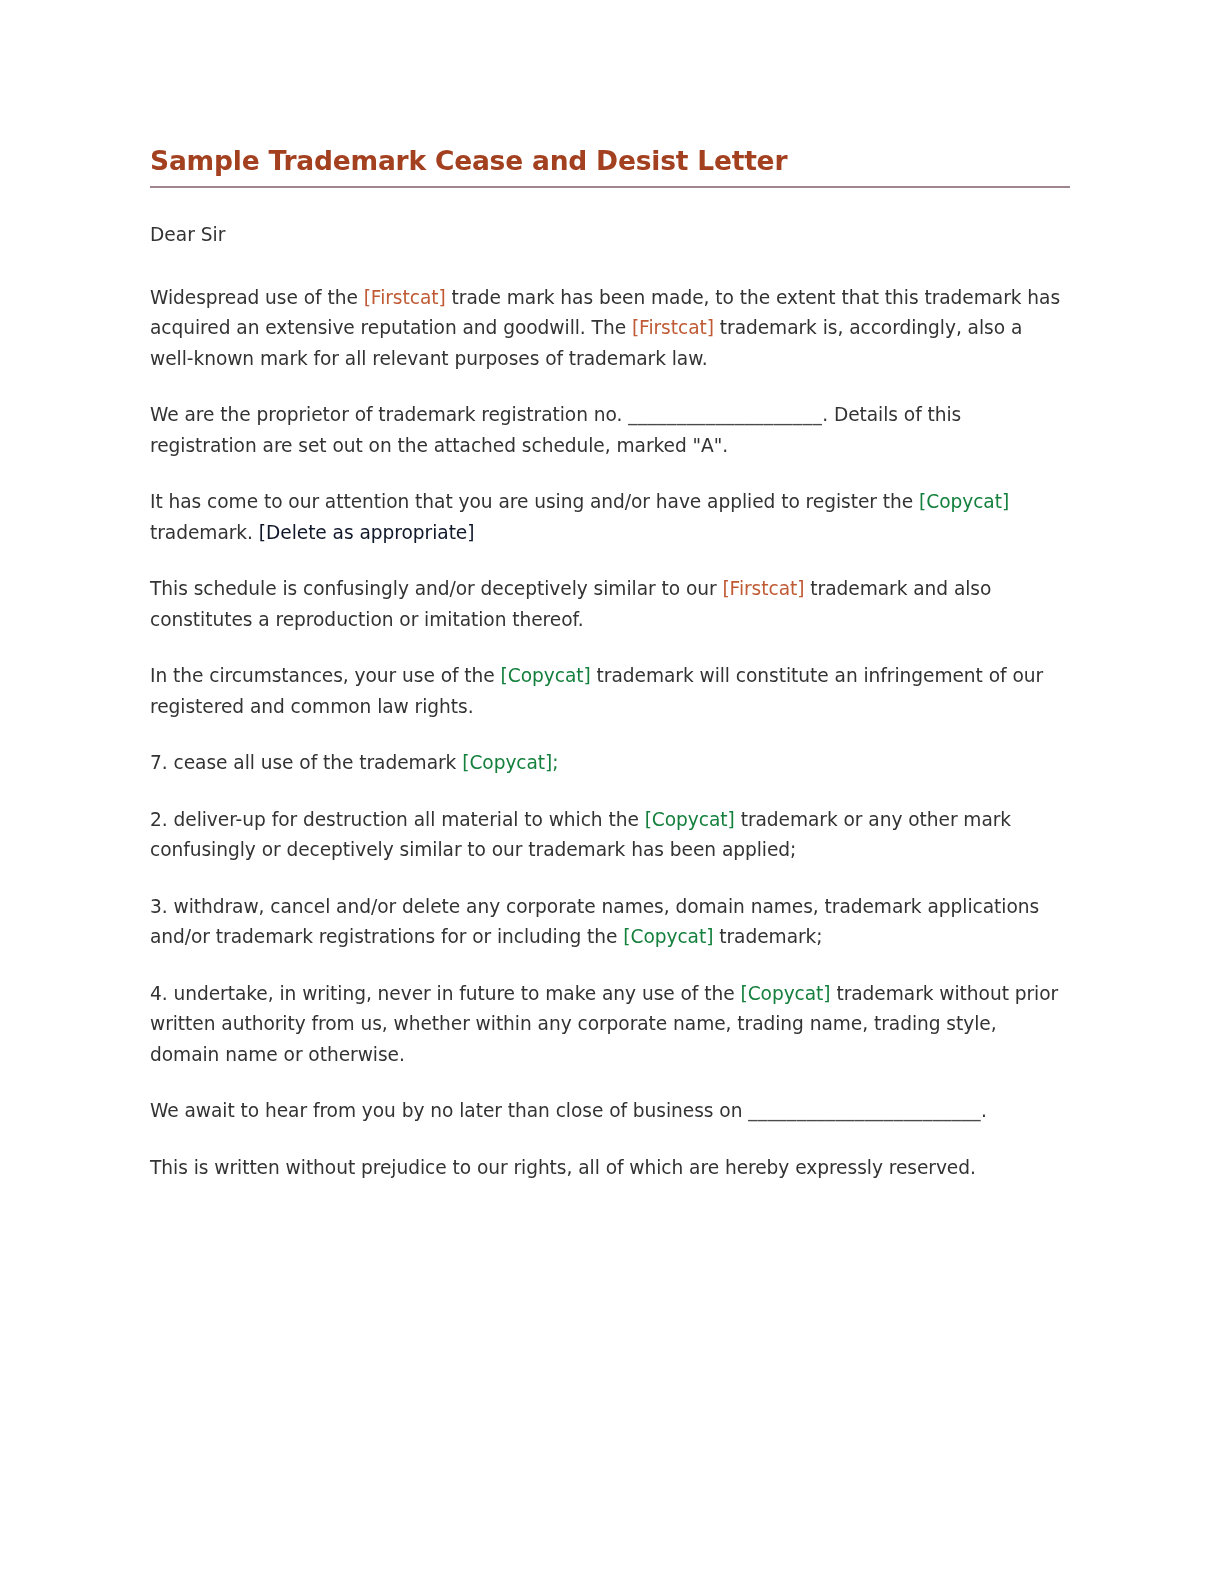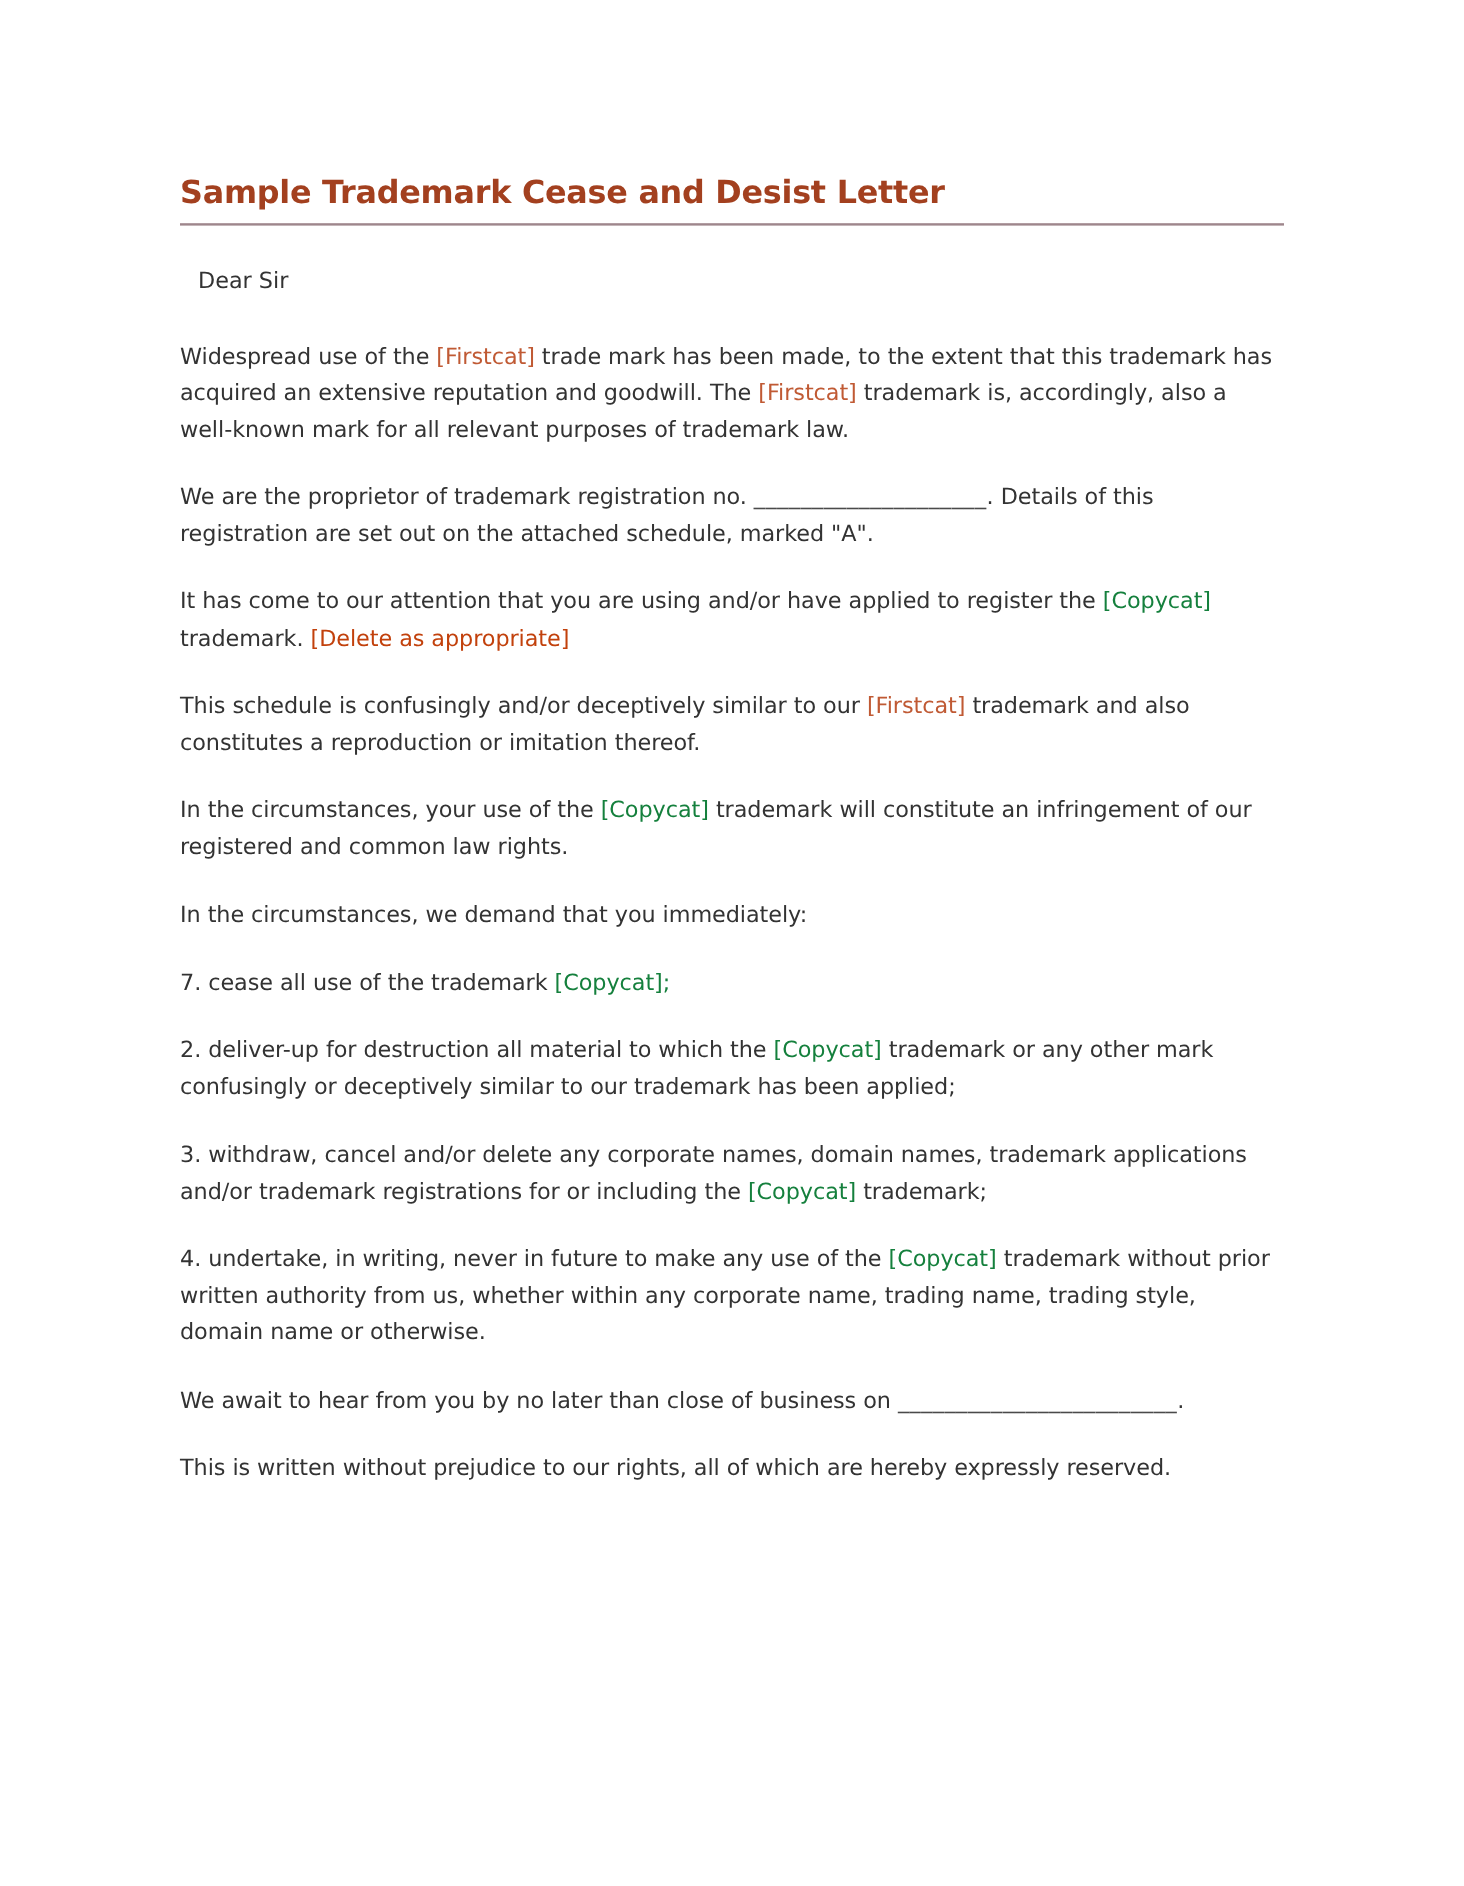--- a/index.html
+++ b/index.html
@@ -54,32 +54,32 @@
     line-height: 30.5px;
     color: #333333;
     margin: 0 0 26px 0;
     letter-spacing: -0.05px;
   }
   .para:last-child { margin-bottom: 0; }
 
   
   .tok-firstcat { color: #C05A34; }
   .tok-copycat  { color: #15803d; }
-  .tok-delete   { color: #c2410c; }
+  .tok-delete   { color: #0f172a; }
 
   .blank-line {
     color: #4a4a4a;
     letter-spacing: 0.4px;
   }
 
   .salutation {
     font-size: 18.6px;
     line-height: 30.5px;
     color: #333333;
-    margin: 0 0 32px 15px;
+    margin: 0 0 32px 0;
   }
 </style>
 </head>
 <body>
 
 <div class="page">
   <div class="content">
 
     <h1 class="doc-title">Sample Trademark Cease and Desist Letter</h1>
     <div class="title-rule"></div>
@@ -99,21 +99,20 @@
     </p>
 
     <p class="para">
       <span>This schedule is confusingly and/or deceptively similar to our </span><span class="tok-firstcat">[Firstcat]</span><span> trademark and also constitutes a reproduction or imitation thereof.</span>
     </p>
 
     <p class="para">
       <span>In the circumstances, your use of the </span><span class="tok-copycat">[Copycat]</span><span> trademark will constitute an infringement of our registered and common law rights.</span>
     </p>
 
-    <p class="para">In the circumstances, we demand that you immediately:</p>
 
     <p class="para">
       <span>7. cease all use of the trademark </span><span class="tok-copycat">[Copycat];</span>
     </p>
 
     <p class="para">
       <span>2. deliver-up for destruction all material to which the </span><span class="tok-copycat">[Copycat]</span><span> trademark or any other mark confusingly or deceptively similar to our trademark has been applied;</span>
     </p>
 
     <p class="para">

